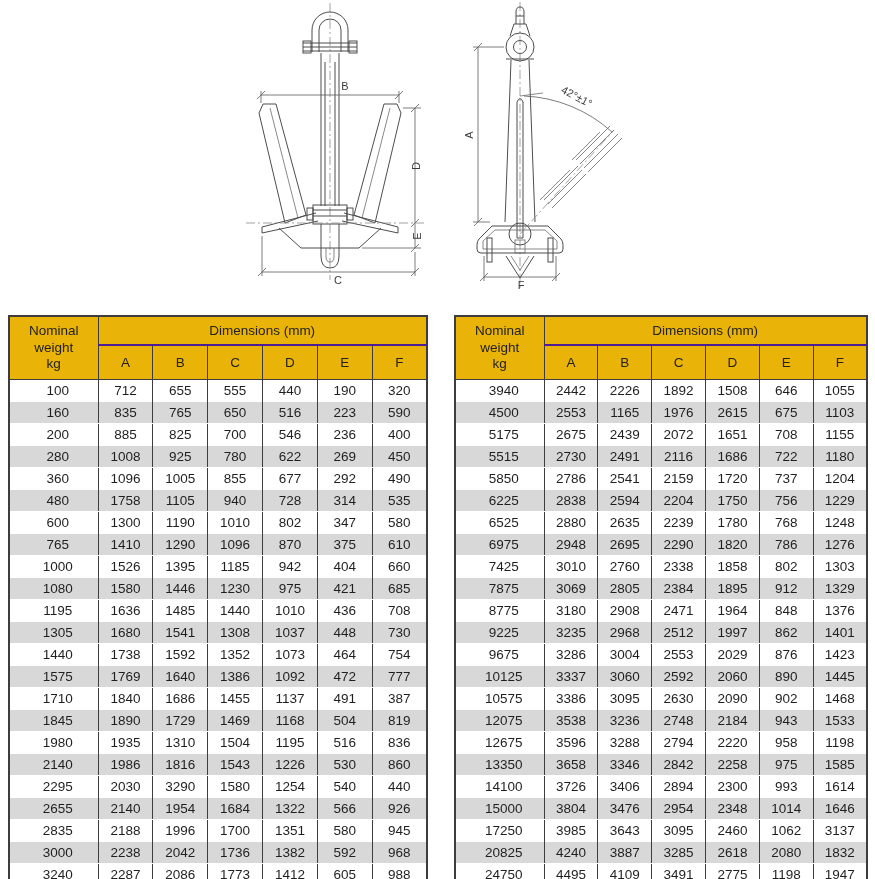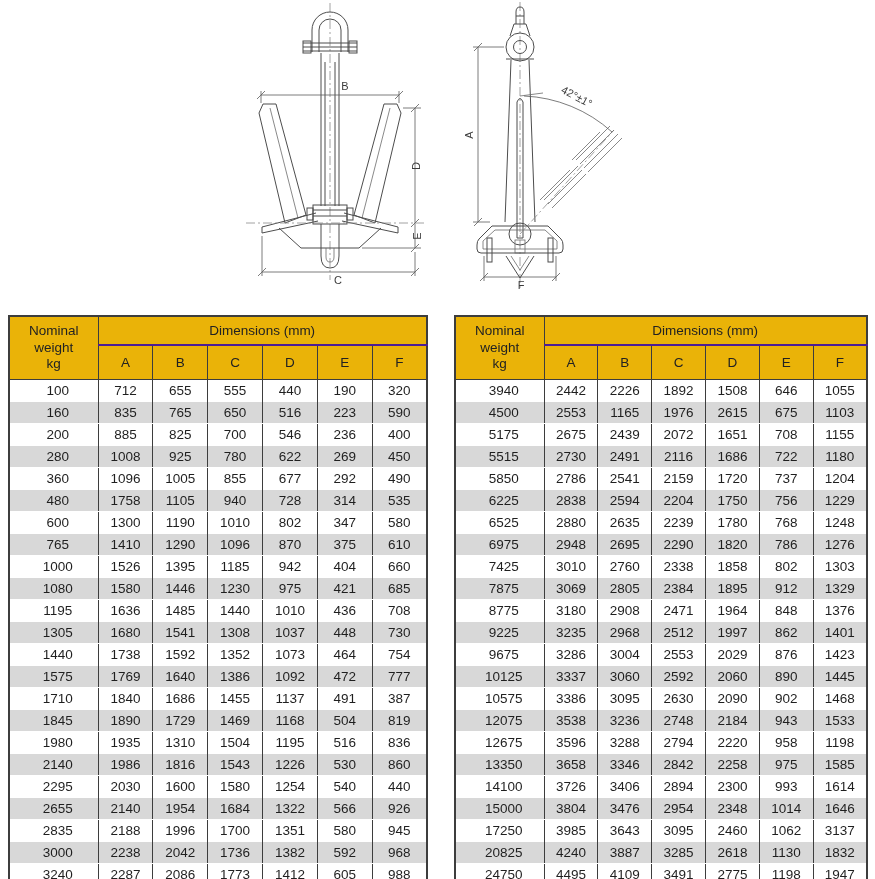--- a/index.html
+++ b/index.html
@@ -380,21 +380,21 @@
             <td>1986</td>
             <td>1816</td>
             <td>1543</td>
             <td>1226</td>
             <td>530</td>
             <td>860</td>
           </tr>
           <tr>
             <td>2295</td>
             <td>2030</td>
-            <td>1600</td>
+            <td>3290</td>
             <td>1580</td>
             <td>1254</td>
             <td>540</td>
             <td>440</td>
           </tr>
           <tr>
             <td>2655</td>
             <td>2140</td>
             <td>1954</td>
             <td>1684</td>
@@ -649,21 +649,21 @@
             <td>2460</td>
             <td>1062</td>
             <td>3137</td>
           </tr>
           <tr>
             <td>20825</td>
             <td>4240</td>
             <td>3887</td>
             <td>3285</td>
             <td>2618</td>
-            <td>1130</td>
+            <td>2080</td>
             <td>1832</td>
           </tr>
           <tr>
             <td>24750</td>
             <td>4495</td>
             <td>4109</td>
             <td>3491</td>
             <td>2775</td>
             <td>1198</td>
             <td>1947</td>

